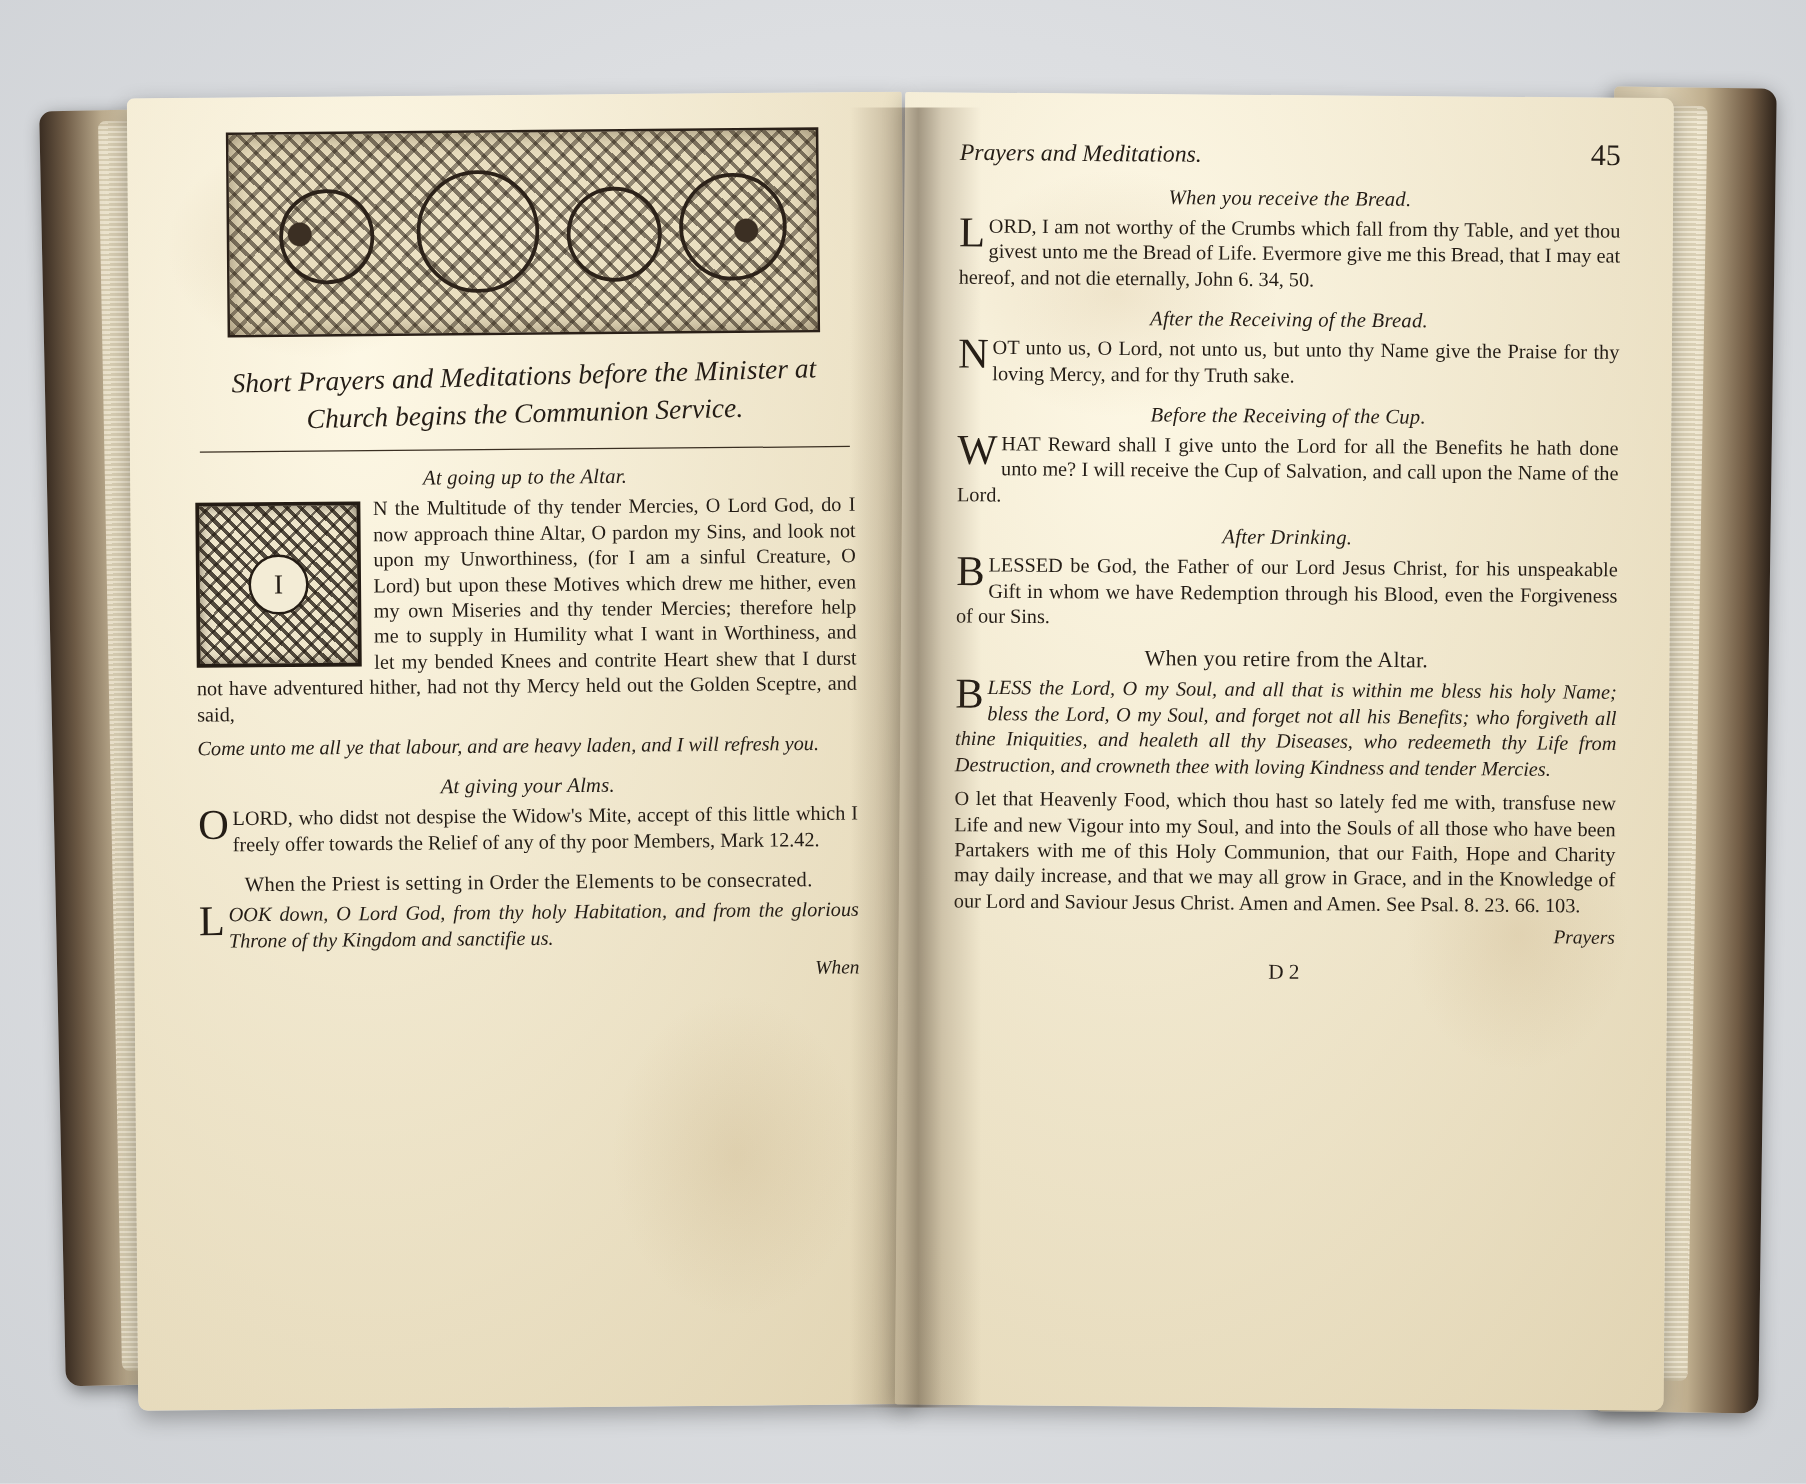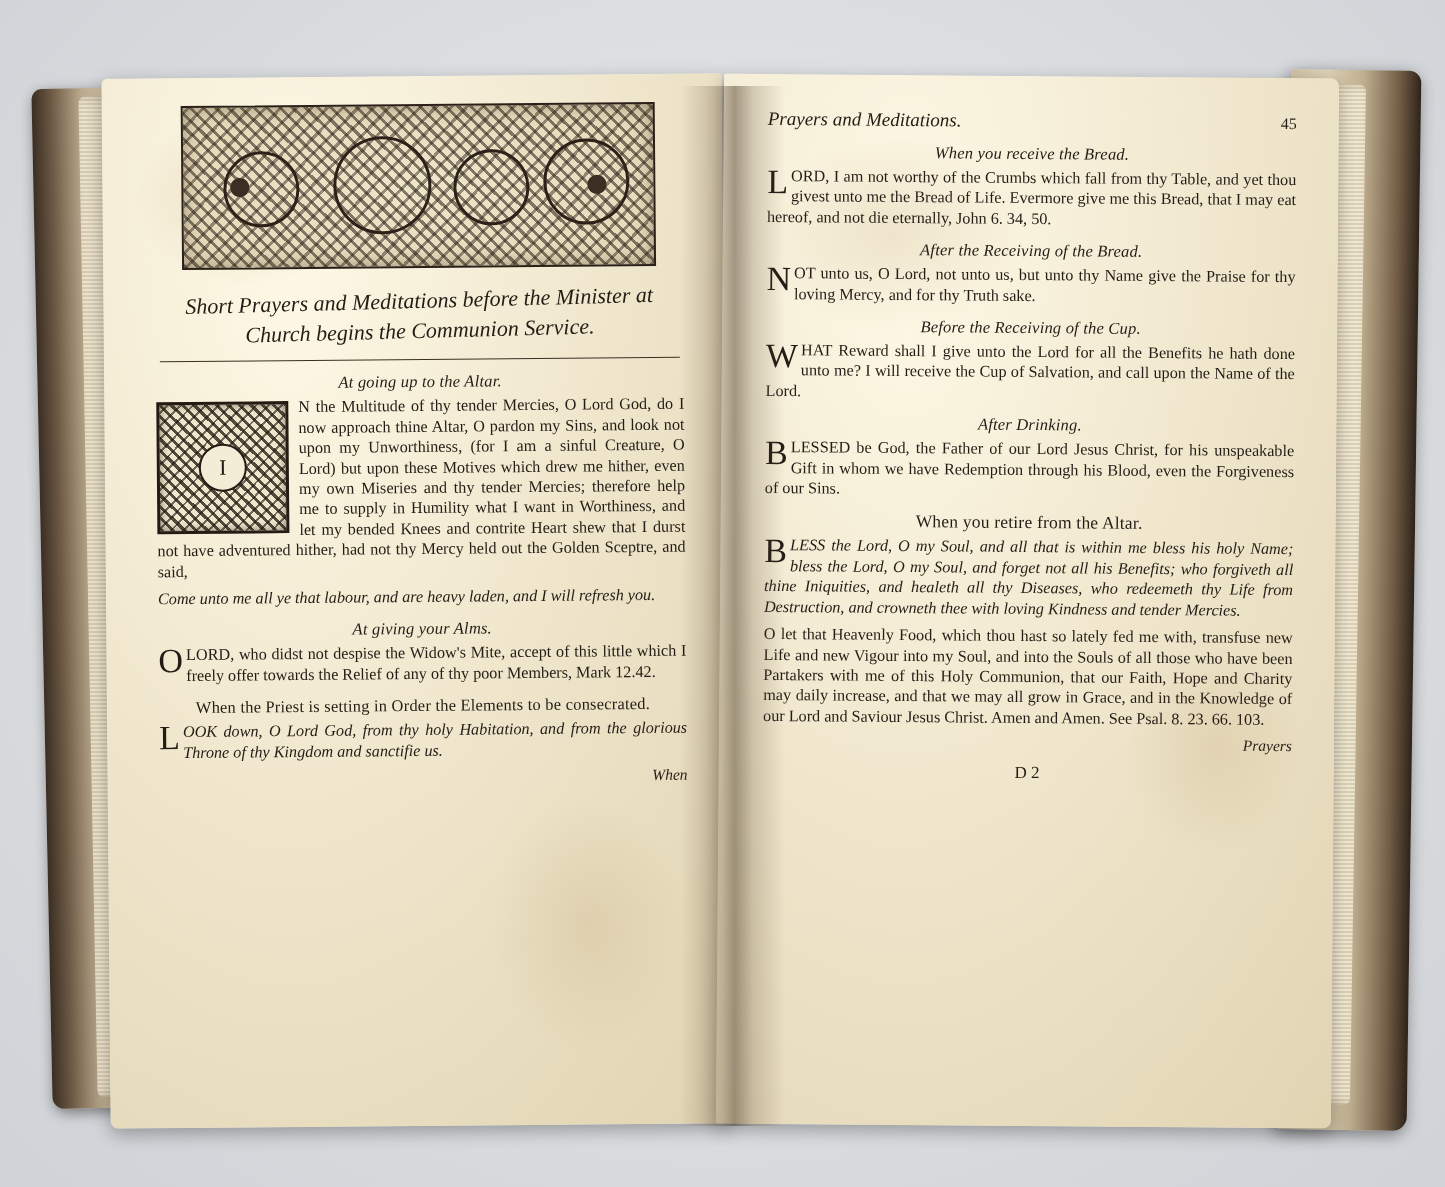--- a/index.html
+++ b/index.html
@@ -216,21 +216,21 @@
     display: flex;
     align-items: baseline;
     justify-content: space-between;
     margin: 0 0 6px;
   }
   .runhead .rh-title {
     font-style: italic;
     font-size: 19px;
   }
   .runhead .rh-num {
-    font-size: 16px;
+    font-size: 24px;
   }
   .sig {
     text-align: center;
     font-size: 17px;
     margin-top: 10px;
   }
   .catch {
     text-align: right;
     font-size: 15.5px;
     font-style: italic;

